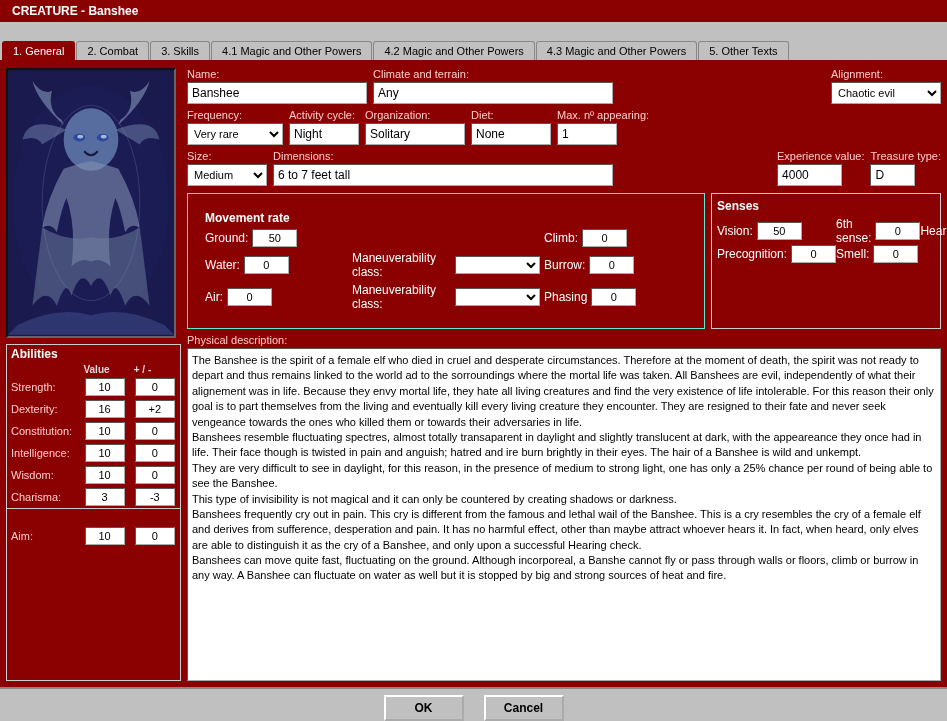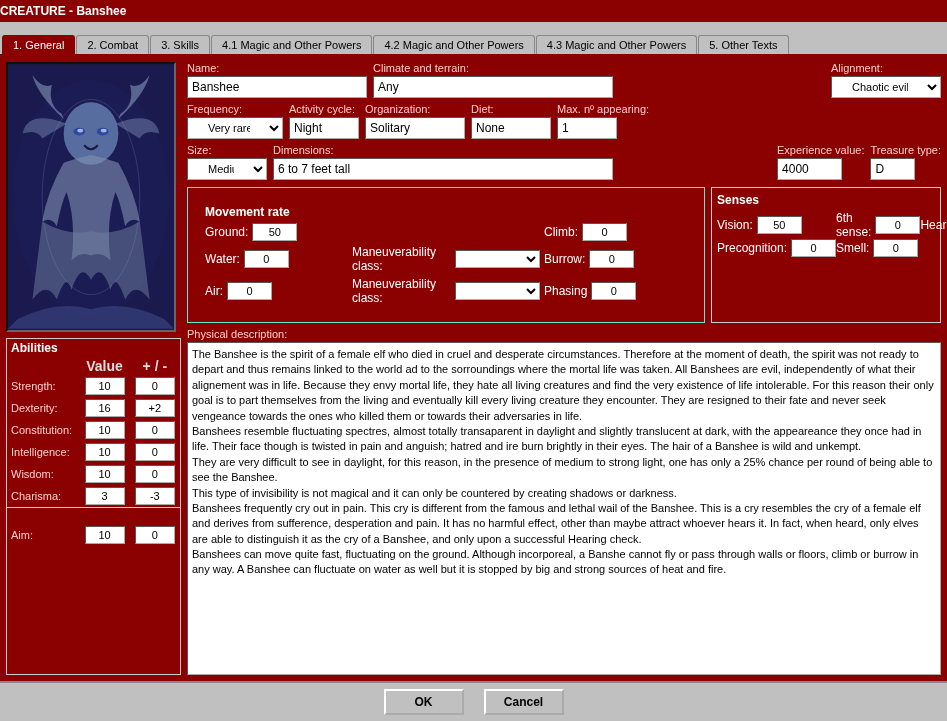--- a/index.html
+++ b/index.html
@@ -3,30 +3,30 @@
   <meta charset="utf-8">
   <style>
     * { box-sizing: border-box; margin: 0; padding: 0; font-family: Arial, sans-serif; font-size: 12px; }
     body { background: #c0c0c0; width: 947px; height: 721px; overflow: hidden; }
 
     .title-bar {
       background: #8b0000;
       color: white;
       font-size: 14px;
       font-weight: bold;
-      padding: 4px 0;
+      padding: 4px 12px;
       display: flex;
       align-items: center;
     }
 
     .tabs-bar {
       display: flex;
       background: #c0c0c0;
       border-bottom: 2px solid #8b0000;
-      padding-top: 13px;
+      padding-top: 19px;
       padding-left: 2px;
       gap: 1px;
     }
 
     .tab {
       background: #c0c0c0;
       border: 1px solid #888;
       border-bottom: none;
       padding: 3px 10px;
       cursor: pointer;
@@ -87,23 +87,23 @@
       padding: 2px 4px;
     }
 
     .abilities-table {
       width: 100%;
       border-collapse: collapse;
     }
 
     .abilities-table th {
       color: #ddd;
-      font-size: 14px;
+      font-size: 10px;
       padding: 1px 4px;
-      text-align: center;
+      text-align: left;
     }
 
     .abilities-table td {
       color: white;
       padding: 2px 4px;
       text-align: center;
       font-size: 11px;
     }
 
     .abilities-table td:first-child {
@@ -151,21 +151,21 @@
       height: 22px;
       padding: 2px 4px;
       font-size: 12px;
       color: black;
     }
 
     .field-select {
       background: white;
       border: 1px inset #aaa;
       height: 22px;
-      padding: 0 16px;
+      padding: 0 2px;
       font-size: 11px;
       color: black;
     }
 
     .movement-box, .senses-box {
       border: 1px solid #ccc;
       padding: 4px;
       margin-top: 2px;
     }
 

